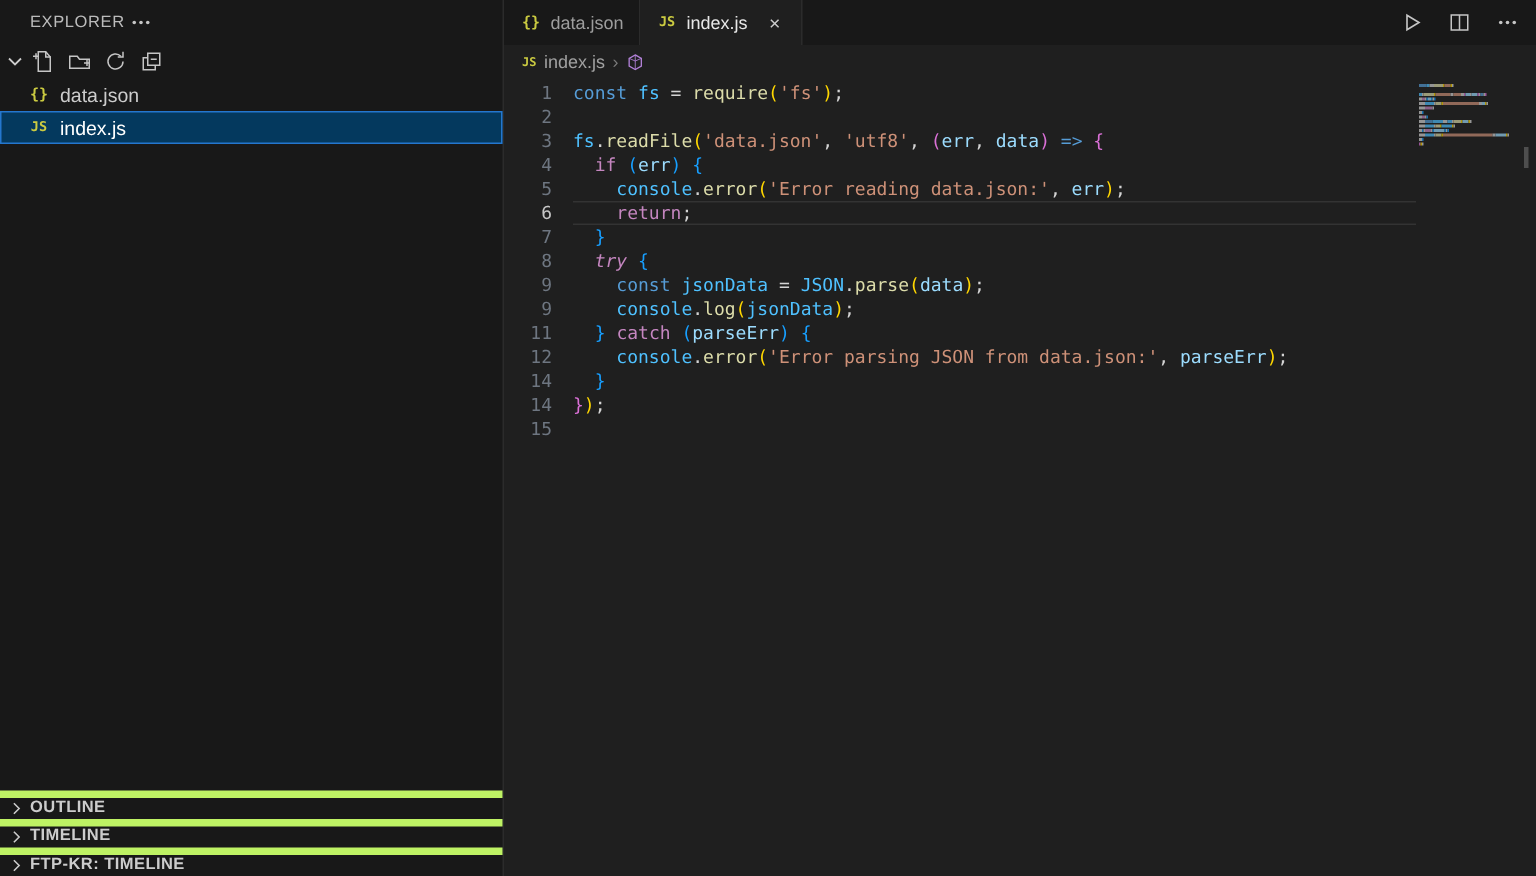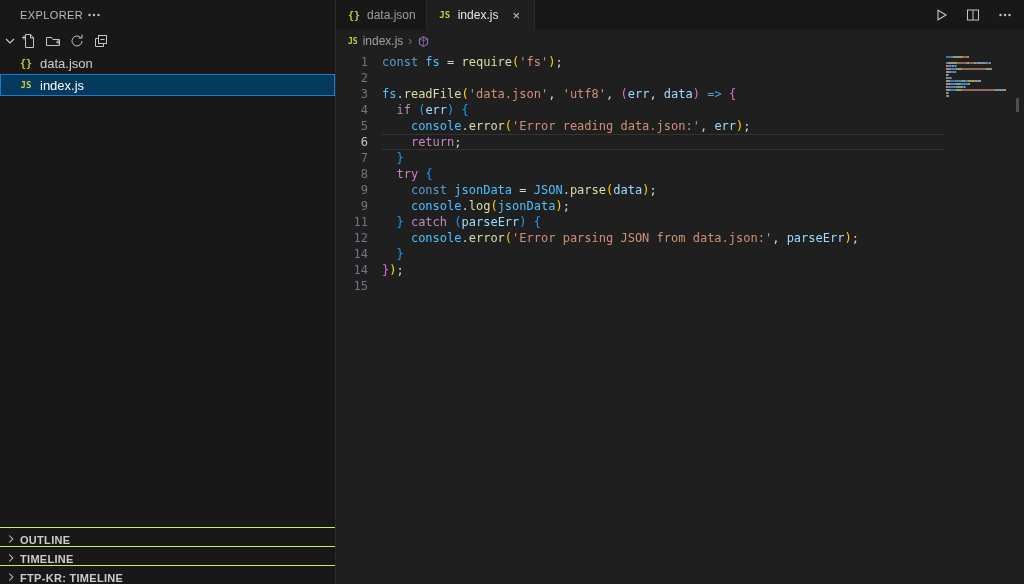--- a/index.html
+++ b/index.html
@@ -15,21 +15,21 @@
   .workspace-row { height:22px; display:flex; align-items:center; padding:0 6px 0 2px; }
   .workspace-label { font-size:11px; font-weight:bold; color:#e7e7e7; letter-spacing:.3px; margin-left:2px; flex:1; white-space:nowrap; }
   .ws-actions { display:flex; align-items:center; gap:2px; }
   .file-list { display:flex; flex-direction:column; }
   .file-row { height:22px; display:flex; align-items:center; padding-left:18px; font-size:13px; color:#cccccc; cursor:pointer; }
   .file-row.selected { background:#04395e; border:1px solid #2477ce; color:#ffffff; padding-left:17px; }
   .file-icon { width:16px; display:inline-flex; justify-content:center; margin-right:6px; font-family:"DejaVu Sans Mono", monospace; }
   .icon-json { color:#cbcb41; font-size:10px; font-weight:bold; }
   .icon-js { color:#cbcb41; font-size:9px; font-weight:bold; }
   .sidebar-sections { margin-top:auto; display:flex; flex-direction:column; }
-  .section-row { height:19px; display:flex; align-items:flex-end; border-top:1px solid #bef264; padding-left:4px; cursor:pointer; }
+  .section-row { height:19px; display:flex; align-items:flex-start; border-top:5px solid #bef264; padding-left:4px; cursor:pointer; }
   .section-label { font-size:11px; font-weight:bold; color:#cccccc; letter-spacing:.3px; margin-left:2px; }
   .chev { display:inline-flex; align-items:center; }
 
   
   .editor-col { flex:1; display:flex; flex-direction:column; position:relative; }
   .tabbar { height:30px; background:#181818; display:flex; align-items:stretch; position:relative; }
   .tab { display:flex; align-items:center; padding:0 10px; font-size:12px; color:#9d9d9d; background:#181818; border-right:1px solid #2b2b2b; cursor:pointer; white-space:nowrap; }
   .tab.active { background:#1f1f1f; color:#e7e7e7; }
   .tab .file-icon { margin-right:5px; }
   .tab-close { margin-left:10px; color:#cccccc; font-size:13px; width:16px; text-align:center; border-radius:3px; cursor:pointer; }
@@ -219,21 +219,21 @@
           <div class="code-line">
             <span class="gutter active">6</span>
             <span class="line-content active"><span style="color: rgb(212, 212, 212);">    </span><span style="color: rgb(197, 134, 192);">return</span><span style="color: rgb(212, 212, 212);">;</span></span>
           </div>
           <div class="code-line">
             <span class="gutter">7</span>
             <span class="line-content"><span style="color: rgb(212, 212, 212);">  </span><span style="color: rgb(23, 159, 255);">}</span></span>
           </div>
           <div class="code-line">
             <span class="gutter">8</span>
-            <span class="line-content"><span style="color: rgb(212, 212, 212);">  </span><span style="color: rgb(197, 134, 192);">try</span><span style="color: rgb(212, 212, 212);"> </span><span style="color: rgb(23, 159, 255);">{</span></span>
+            <span class="line-content"><span style="color: rgb(212, 212, 212);">  </span><span style="color: rgb(197, 134, 192); font-style: italic;">try</span><span style="color: rgb(212, 212, 212);"> </span><span style="color: rgb(23, 159, 255);">{</span></span>
           </div>
           <div class="code-line">
             <span class="gutter">9</span>
             <span class="line-content"><span style="color: rgb(212, 212, 212);">    </span><span style="color: rgb(86, 156, 214);">const </span><span style="color: rgb(79, 193, 255);">jsonData</span><span style="color: rgb(212, 212, 212);"> = </span><span style="color: rgb(79, 193, 255);">JSON</span><span style="color: rgb(212, 212, 212);">.</span><span style="color: rgb(220, 220, 170);">parse</span><span style="color: rgb(255, 215, 0);">(</span><span style="color: rgb(156, 220, 254);">data</span><span style="color: rgb(255, 215, 0);">)</span><span style="color: rgb(212, 212, 212);">;</span></span>
           </div>
           <div class="code-line">
             <span class="gutter">9</span>
             <span class="line-content"><span style="color: rgb(212, 212, 212);">    </span><span style="color: rgb(79, 193, 255);">console</span><span style="color: rgb(212, 212, 212);">.</span><span style="color: rgb(220, 220, 170);">log</span><span style="color: rgb(255, 215, 0);">(</span><span style="color: rgb(79, 193, 255);">jsonData</span><span style="color: rgb(255, 215, 0);">)</span><span style="color: rgb(212, 212, 212);">;</span></span>
           </div>
           <div class="code-line">

